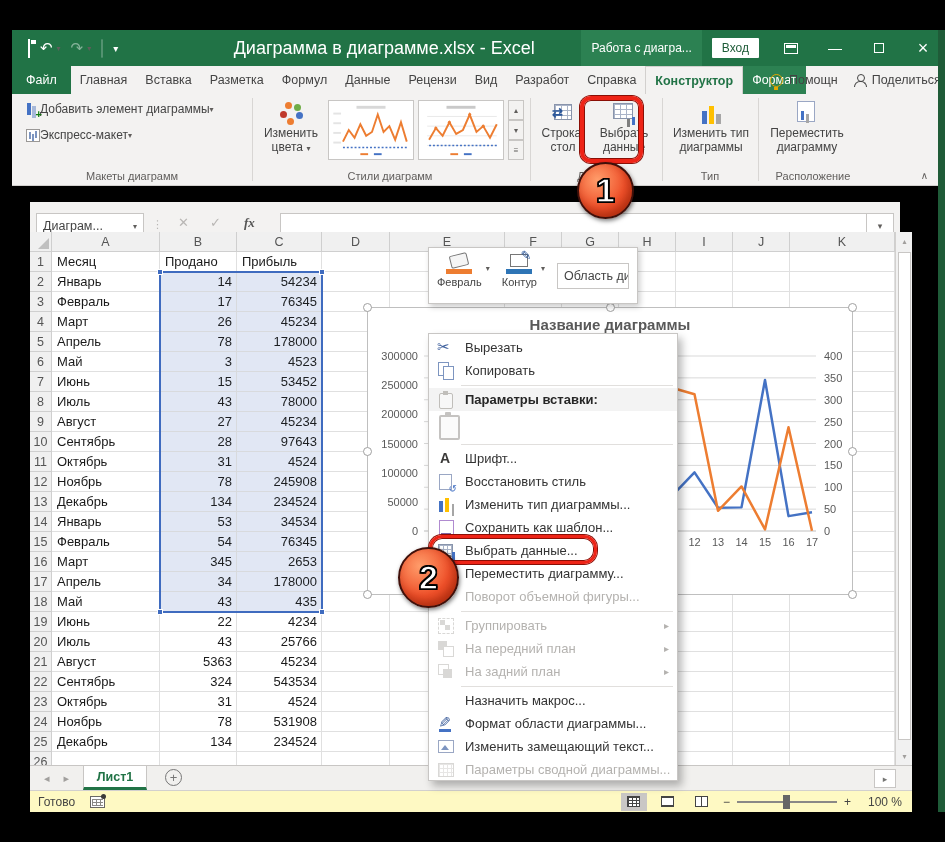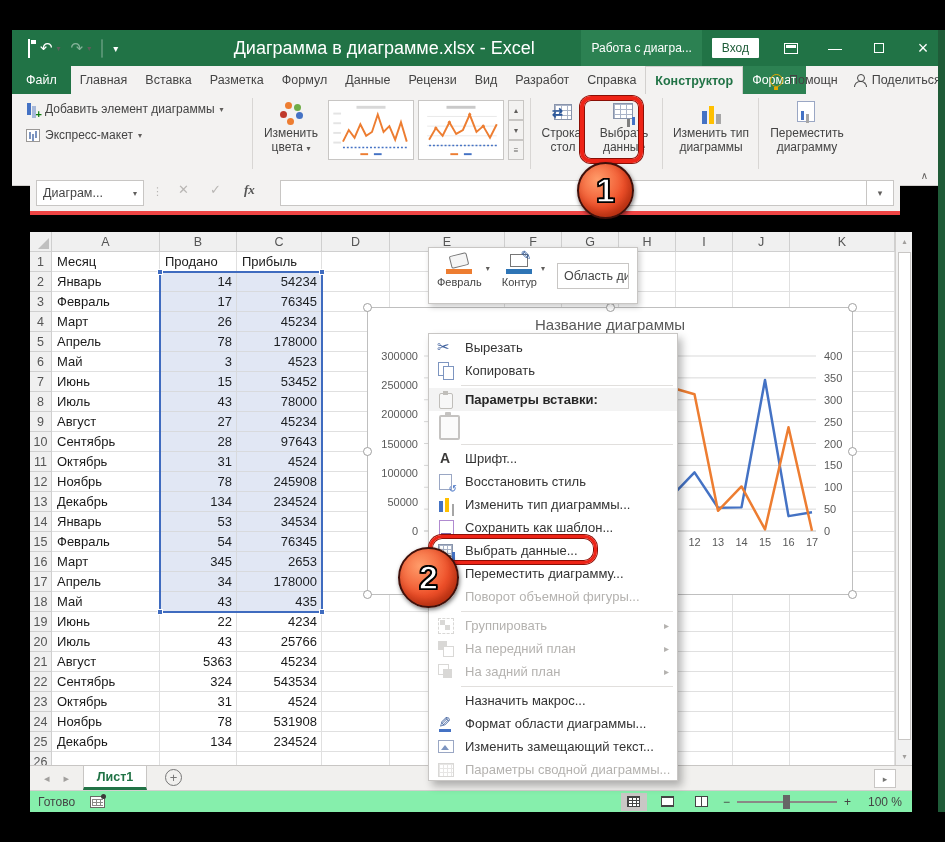--- a/index.html
+++ b/index.html
@@ -36,21 +36,21 @@
   .bulb { width:13px; height:13px; border:1.5px solid #e2a600; border-radius:50%; position:relative; }
   .bulb::after { content:""; position:absolute; left:3px; bottom:-4px; width:4px; height:3px; background:#e2a600; }
   .person { width:12px; height:12px; position:relative; }
   .person::before { content:""; position:absolute; left:3px; top:0; width:6px; height:6px; border:1.5px solid #444; border-radius:50%; }
   .person::after { content:""; position:absolute; left:0; bottom:-1px; width:11px; height:5px; border:1.5px solid #444; border-bottom:none; border-radius:6px 6px 0 0; }
 
   
   .ribbon { left:12px; top:94px; width:926px; height:92px; background:#f3f2f1; border-bottom:1px solid #d2d0ce; font-size:12px; }
   .rgroup-label { position:absolute; bottom:3px; width:100%; text-align:center; font-size:11px; color:#605e5c; }
   .vsep { position:absolute; top:4px; bottom:4px; width:1px; background:#d8d6d4; }
-  .ribbon-item { position:absolute; display:flex; align-items:center; gap:5px; color:#444; white-space:nowrap; }
+  .ribbon-item { position:absolute; display:flex; align-items:center; color:#444; white-space:nowrap; }
   .dd { font-size:8px; color:#605e5c; }
   .bars-ic { width:14px; height:14px; position:relative; }
   .bars-ic::before { content:""; position:absolute; left:1px; bottom:1px; width:4px; height:12px; background:#4472c4; box-shadow:5px 3px 0 #a6b8d9; }
   .bars-ic::after { content:"+"; position:absolute; right:-2px; bottom:-4px; color:#107c10; font-weight:bold; font-size:11px; }
   .ql-ic { width:14px; height:13px; border:1px solid #9a9896; position:relative; background:#fff; }
   .ql-ic::before { content:""; position:absolute; left:2px; bottom:2px; width:2px; height:7px; background:#7d95c0; box-shadow:3px 2px 0 #7d95c0, 6px -1px 0 #7d95c0; }
   .bigbtn { position:absolute; display:flex; flex-direction:column; align-items:center; color:#444; text-align:center; line-height:14px; }
   .dots-ic { width:26px; height:26px; position:relative; }
   .dot { position:absolute; width:7px; height:7px; border-radius:50%; }
   .thumb { position:absolute; top:6px; width:86px; height:60px; background:#fff; border:1px solid #c8c6c4; }
@@ -68,21 +68,21 @@
   .hlbox { position:absolute; border:4px solid #ee2417; border-radius:11px;
            box-shadow:0 0 0 1px #8a0f06, inset 0 0 0 1px #8a0f06; z-index:60; }
   .callout { position:absolute; border-radius:50%; z-index:61;
      background:radial-gradient(circle at 35% 30%, #ff9d6b, #ef512a 55%, #d93a14);
      border:2px solid #40100a; box-shadow: inset -3px -5px 8px rgba(120,20,0,.45), 1px 2px 4px rgba(0,0,0,.5);
      color:#fff; font-weight:bold; display:flex; align-items:center; justify-content:center;
      font-size:34px; -webkit-text-stroke:1.3px #000;
      text-shadow:-1px -1px 0 #000,1px -1px 0 #000,-1px 1px 0 #000,1px 1px 0 #000; }
 
   
-  .fbar { left:30px; top:169px; width:870px; height:46px; background:#f3f2f1; border-bottom:4px solid #ef4444; }
+  .fbar { left:30px; top:202px; width:870px; height:46px; background:#f3f2f1; border-bottom:4px solid #ef4444; }
   .namebox { position:absolute; left:6px; top:11px; width:108px; height:26px; background:#fff; border:1px solid #c8c6c4;
              display:flex; align-items:center; padding:0 6px; font-size:12.5px; color:#444; }
   .namebox .dd { margin-left:auto; }
   .fdots { position:absolute; left:122px; top:16px; color:#b8b6b4; font-size:11px; letter-spacing:1px; }
   .fbtn { position:absolute; top:13px; font-size:13px; color:#b8b6b4; }
   .fx { font-family:"Liberation Serif", serif; font-style:italic; color:#555; font-weight:bold; }
   .finput { position:absolute; left:250px; top:11px; width:596px; height:26px; background:#fff; border:1px solid #c8c6c4; }
   .fchev { position:absolute; right:6px; top:11px; width:28px; height:26px; background:#fff; border:1px solid #c8c6c4;
            display:flex; align-items:center; justify-content:center; font-size:9px; color:#605e5c; }
 
@@ -100,21 +100,21 @@
   .selbox { left:159px; top:271px; width:164px; height:342px; border:2px solid #3f6bbf; background:rgba(78,113,183,.05); pointer-events:none; }
   .shandle { position:absolute; width:6px; height:6px; background:#3f6bbf; border:1px solid #fff; }
 
   
   .vscroll { left:895px; top:232px; width:17px; height:533px; background:#f1f1f1; border-left:1px solid #d2d0ce; }
   .varrow { position:absolute; left:1px; width:15px; height:16px; color:#a19f9d; font-size:8px; display:flex; align-items:center; justify-content:center; }
   .vthumb { position:absolute; left:2px; top:20px; width:13px; height:488px; background:#fff; border:1px solid #c8c6c4; }
 
   
   .chart { left:367px; top:307px; width:486px; height:288px; background:#fff; border:1px solid #bfbfbf; z-index:10; }
-  .chart-title { position:absolute; top:8px; width:100%; text-align:center; font-size:15px; color:#595959; }
+  .chart-title { position:absolute; top:8px; width:100%; text-align:center; font-size:15px; color:#595959;font-weight:bold; }
   .handle { position:absolute; width:9px; height:9px; border-radius:50%; background:#fff; border:1px solid #a0a0a0; z-index:11; }
 
   
   .minitb { left:428px; top:247px; width:210px; height:57px; background:#fff; border:1px solid #c8c6c4;
             box-shadow:2px 3px 6px rgba(0,0,0,.2); z-index:20; display:flex; align-items:flex-start; padding:6px 8px; gap:12px; }
   .mtb-item { display:flex; flex-direction:column; align-items:center; font-size:11px; color:#444; gap:2px; }
   .swatch { width:26px; height:5px; }
   .bucket { width:18px; height:13px; border:1px solid #767676; background:#f5f5f5; transform:rotate(-14deg); border-radius:2px; }
   .penbox { width:18px; height:13px; border:1px solid #767676; position:relative; }
   .penbox::after { content:"\270E"; position:absolute; right:-4px; top:-7px; color:#2b579a; font-size:13px; }
@@ -173,21 +173,21 @@
 
   
   .sheetstrip { left:30px; top:765px; width:882px; height:25px; background:#f1f0ee; border-top:1px solid #c8c6c4; display:flex; align-items:stretch; }
   .navarrs { display:flex; align-items:center; gap:14px; padding:0 14px; color:#a19f9d; font-size:11px; }
   .sheettab { width:64px; background:#fff; border-left:1px solid #c8c6c4; border-right:1px solid #c8c6c4; border-bottom:3px solid #217346;
               display:flex; align-items:center; justify-content:center; font-size:12.5px; font-weight:bold; color:#217346; }
   .addsheet { width:17px; height:17px; border:1px solid #767676; border-radius:50%; color:#767676; font-size:13px; line-height:15px;
               text-align:center; margin:3px 0 0 18px; }
   .hscroll-btn { position:absolute; right:16px; top:3px; width:22px; height:19px; background:#fff; border:1px solid #c8c6c4;
                  font-size:9px; color:#767674; display:flex; align-items:center; justify-content:center; }
-  .statusbar { left:30px; top:790px; width:882px; height:22px; background:#86efac; border-top:1px solid #d2d0ce;
+  .statusbar { left:30px; top:790px; width:882px; height:22px; background:#fef9c3; border-top:1px solid #d2d0ce;
                display:flex; align-items:center; font-size:12px; color:#444; }
   .status-ready { padding-left:8px; width:60px; }
   .macro-ic { width:15px; height:12px; border:1px solid #6a6865; position:relative; background:#fff; }
   .macro-ic::before { content:""; position:absolute; inset:2px 1px 1px 1px;
       background:linear-gradient(to right,#8a8886 1px,transparent 1px) 0 0/4px 100%, linear-gradient(to bottom,#8a8886 1px,transparent 1px) 0 0/100% 3px; }
   .macro-ic::after { content:""; position:absolute; right:-2px; top:-3px; width:5px; height:5px; border-radius:50%; background:#3b3a39; }
   .status-right { margin-left:auto; display:flex; align-items:center; gap:8px; padding-right:10px; }
   .viewbtn { width:26px; height:18px; display:flex; align-items:center; justify-content:center; }
   .viewbtn.active { background:#c9c7c5; }
   .vb-ic { width:13px; height:11px; border:1px solid #444; }

